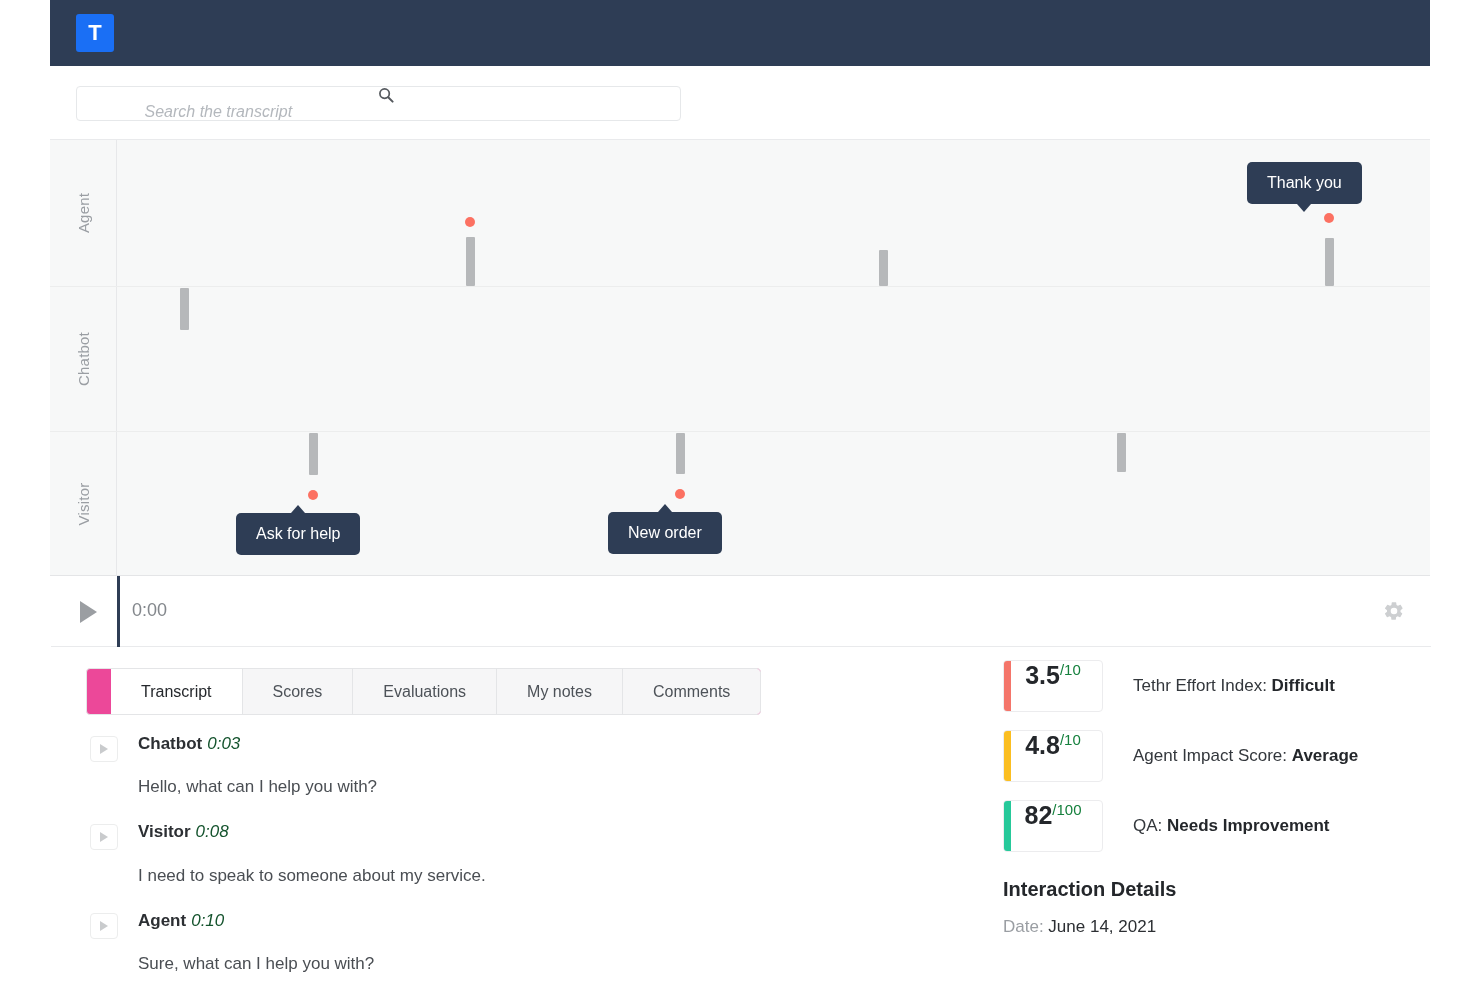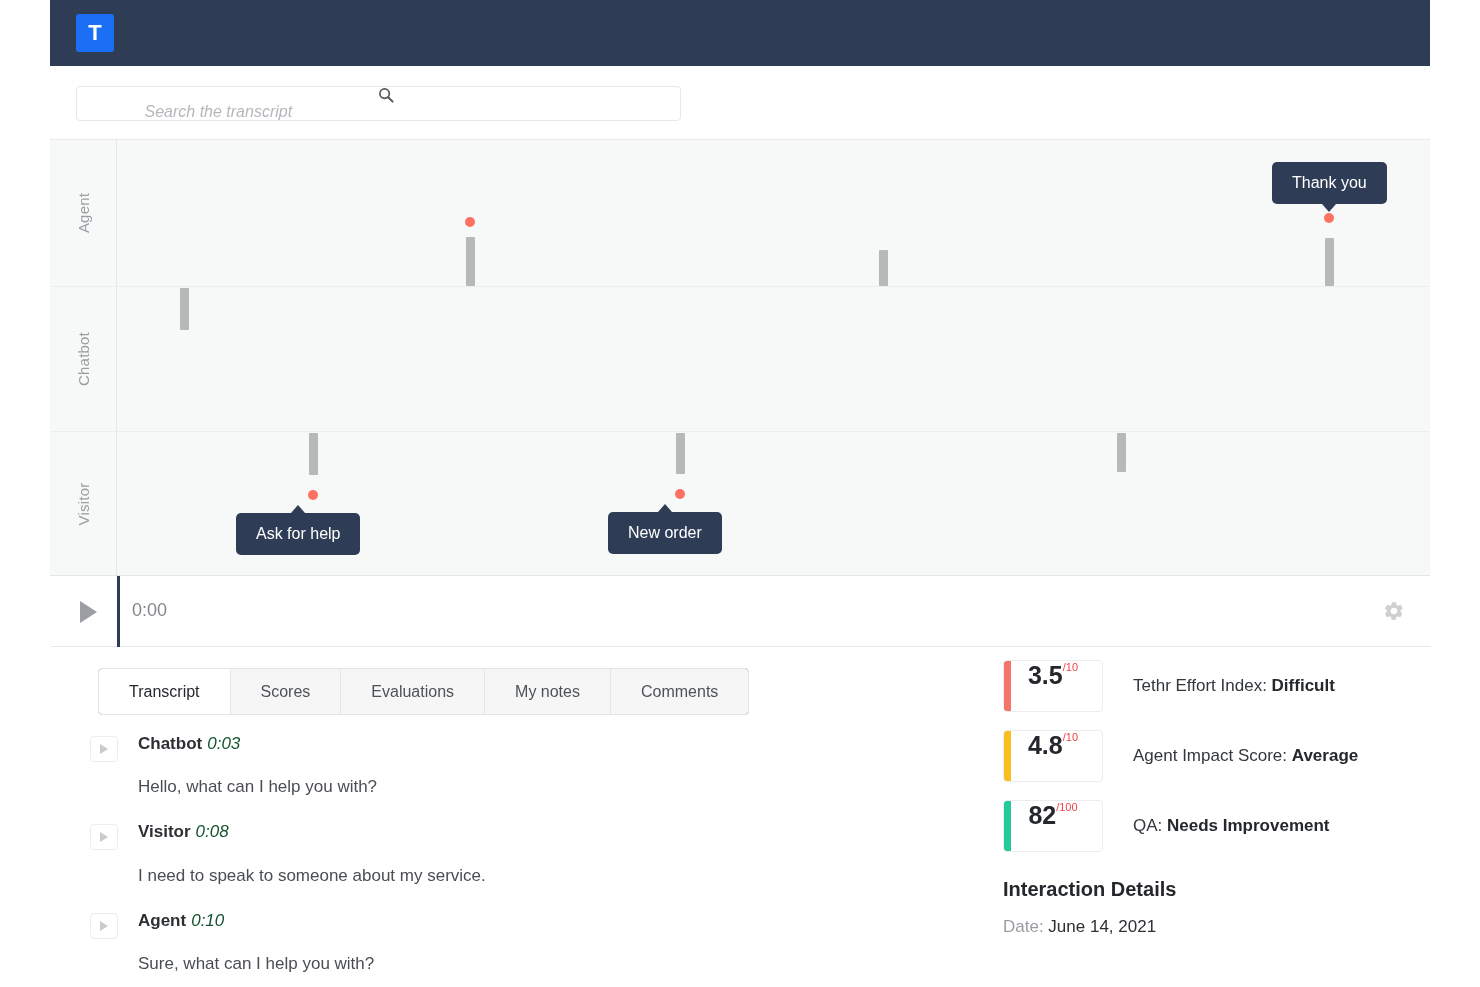--- a/index.html
+++ b/index.html
@@ -119,23 +119,23 @@
   }
   .gear {
     position: absolute; right: 26px; top: 24px; width: 22px; height: 22px; cursor:pointer;
   }
 
   
   .lower { position: absolute; left: 50px; top: 647px; width: 1380px; height: 340px; }
 
   
   .tabs {
-    position: absolute; left: 48px; top: 21px;
+    position: absolute; left: 36px; top: 21px;
     display: flex; border: 1px solid #e4e5e7; border-radius: 4px;
-    overflow: hidden; background: #ec4899;
+    overflow: hidden; background: #ec4899; padding-left: 24px;
   }
   .tab {
     height: 45px; display:flex; align-items:center; justify-content:center;
     padding: 0 30px; font-size: 16px; color: #4d5258; cursor: pointer;
     background: #f6f6f7; border-right: 1px solid #e4e5e7;
   }
   .tab:last-child { border-right: none; }
   .tab.active { background: #fff; color: #25282c; }
 
   
@@ -164,21 +164,21 @@
   .score-card {
     width: 100px; height: 52px; background: #fff;
     border: 1px solid #ececee; border-radius: 4px;
     display: flex; justify-content: center;
     position: relative; overflow: hidden;
   }
   .score-accent {
     position: absolute; left: 0; top: 0; width: 7px; height: 100%;
   }
   .score-val { font-size: 25px; font-weight: bold; color: #24272b; }
-  .score-den { font-size: 11px; color: #ef4444; }
+  .score-den { font-size: 15px; color: #15803d; }
   .score-caption { margin-left: 30px; font-size: 17px; color: #33373c; }
   .score-caption b { font-weight: bold; color: #24272b; }
 
   .details-title {
     margin-top: 26px; font-size: 20px; font-weight: bold; color: #24272b;
   }
   .details-row { margin-top: 16px; font-size: 17px; }
   .details-key { color: #9a9ea3; }
   .details-val { color: #2c2f33; }
 </style>
@@ -208,21 +208,21 @@
     <div class="lane l0">
       <div class="lane-label-col">
         <span class="lane-label">Agent</span>
       </div>
       <div class="lane-track">
         <div class="bar" style="left:349px; height:49px;"></div>
         <div class="bar" style="left:762px; height:36px;"></div>
         <div class="bar" style="left:1208px; height:48px;"></div>
         <div class="dot" style="left:348px; top:77px;"></div>
         <div class="dot" style="left:1207px; top:73px;"></div>
-        <div class="tip down" style="left:1155px; top:22px;">Thank you</div>
+        <div class="tip down" style="left:1130px; top:22px;">Thank you</div>
       </div>
     </div>
 
     <div class="lane l1">
       <div class="lane-label-col">
         <span class="lane-label">Chatbot</span>
       </div>
       <div class="lane-track">
         <div class="bar" style="left:63px; bottom:auto; top:1px; height:42px;"></div>
       </div>

